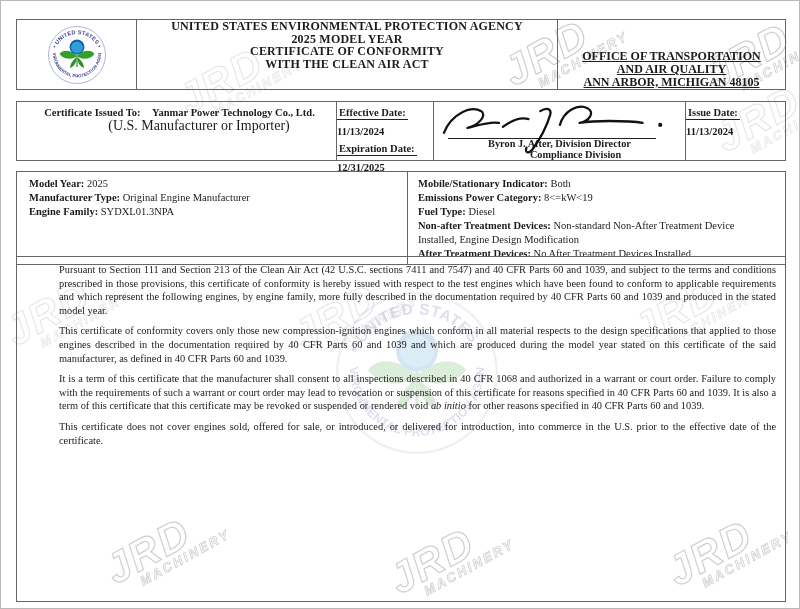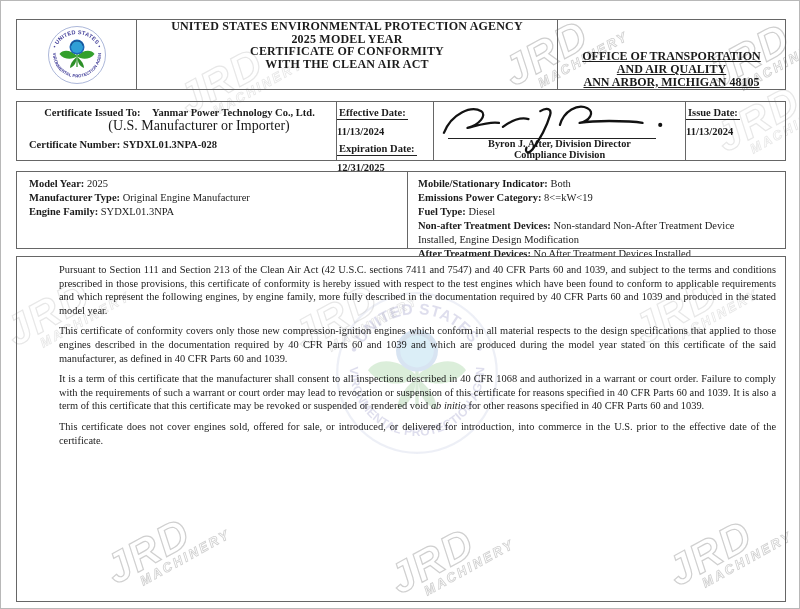--- a/index.html
+++ b/index.html
@@ -43,23 +43,23 @@
   .date-cell { padding-top:5px; font-weight:bold; }
   .c2 { width:97px; }
   .c4 { flex:1; }
   .dlabel { display:inline-block; border-bottom:1px solid #222; padding:0 2px 1px 2px; }
   .dval { margin-top:6px; }
   .dgroup2 { margin-top:6px; }
   .c3 { width:252px; position:relative; }
   .signature-svg { position:absolute; left:4px; top:1px; width:236px; height:36px; overflow:visible; z-index:3; }
   .sig-line { position:absolute; left:14px; top:36px; width:208px; border-top:1px solid #222; }
   .sig-name { position:absolute; top:37px; left:0; width:100%; text-align:center; font-weight:bold; font-size:10.3px; line-height:10.5px; }
-  .sig-div  { position:absolute; top:48px; left:0; width:100%; text-align:center; font-weight:bold; font-size:10.3px; line-height:10.5px; }
-  
-  #box-engine { left:15px; top:170px; width:770px; height:78px; display:flex; font-size:10.5px; }
+  .sig-div  { position:absolute; top:48px; left:16px; width:100%; text-align:center; font-weight:bold; font-size:10.3px; line-height:10.5px; }
+  
+  #box-engine { left:15px; top:170px; width:770px; height:94px; display:flex; font-size:10.5px; }
   .e1 { width:391px; padding:5px 8px 0 12px; }
   .e2 { flex:1; padding:5px 12px 0 10px; }
   .frow { line-height:14px; }
   .lb { font-weight:bold; }
   .lb::after { content:" "; }
   
   #box-body { left:15px; top:255px; width:770px; height:346px; padding:6px 9px; font-size:10.4px; line-height:13.6px; text-align:justify; }
   #box-body p { margin-bottom:7px;margin-left:33px; }
   .sig-ink { stroke:#121212; stroke-width:2.3; fill:none; stroke-linecap:round; stroke-linejoin:round; }
 </style>
@@ -157,23 +157,20 @@
       <div>ANN ARBOR, MICHIGAN 48105</div>
     </div>
   </div>
 
   <div class="box" id="box-cert">
     <div class="cell c1 vline">
       <div class="row1">
         <span class="lb">Certificate Issued To:</span><span class="val">Yanmar Power Technology Co., Ltd.</span>
       </div>
       <div class="note">(U.S. Manufacturer or Importer)</div>
-      <div class="row2">
-        <span class="lb">Certificate Number:</span><span>SYDXL01.3NPA-028</span>
-      </div>
     </div>
     <div class="cell c2 date-cell vline">
       <div>
         <span class="dlabel">Effective Date:</span>
         <div class="dval">11/13/2024</div>
       </div>
       <div class="dgroup2">
         <span class="dlabel">Expiration Date:</span>
         <div class="dval">12/31/2025</div>
       </div>

